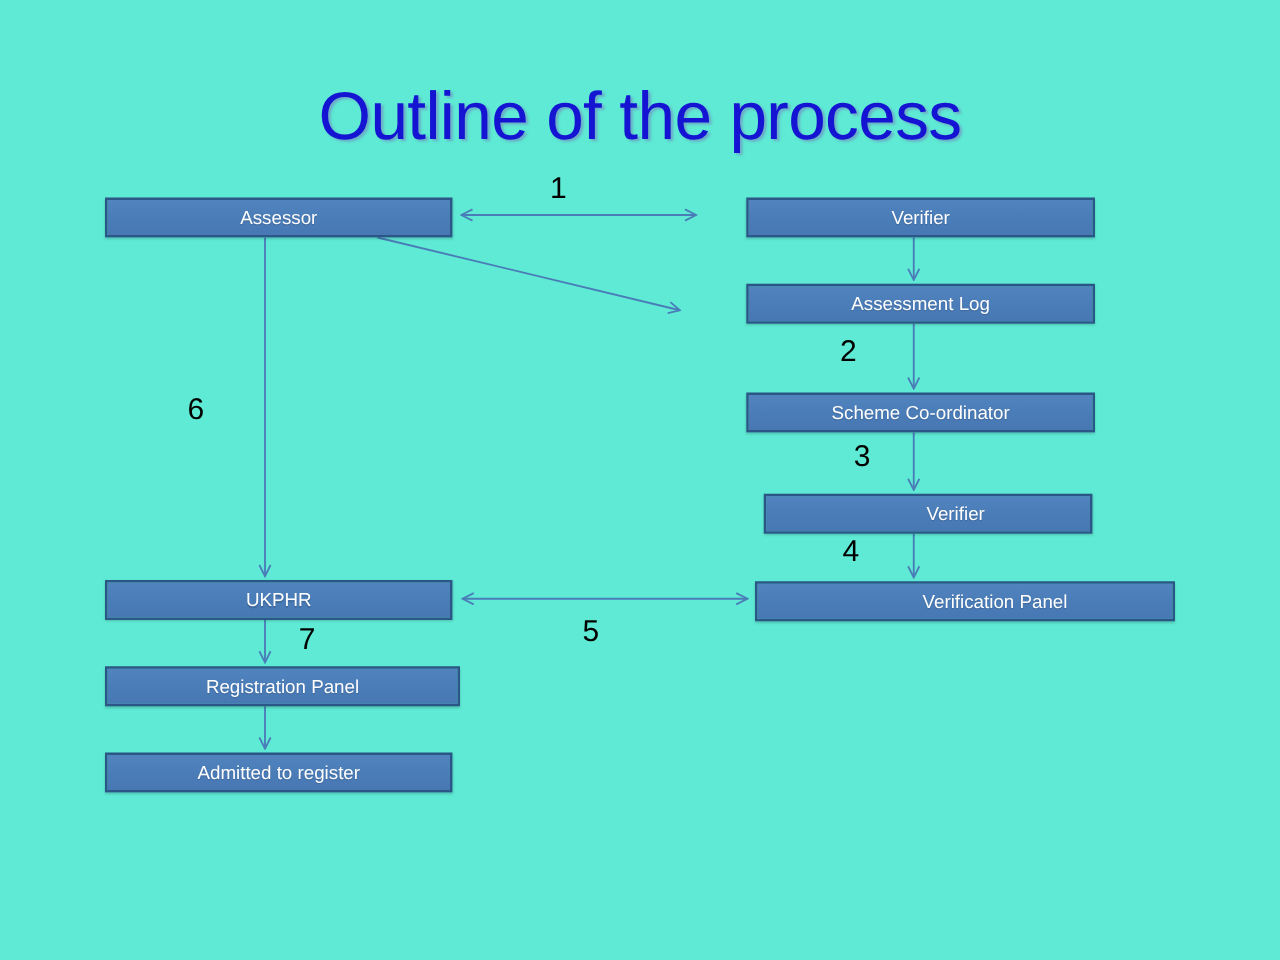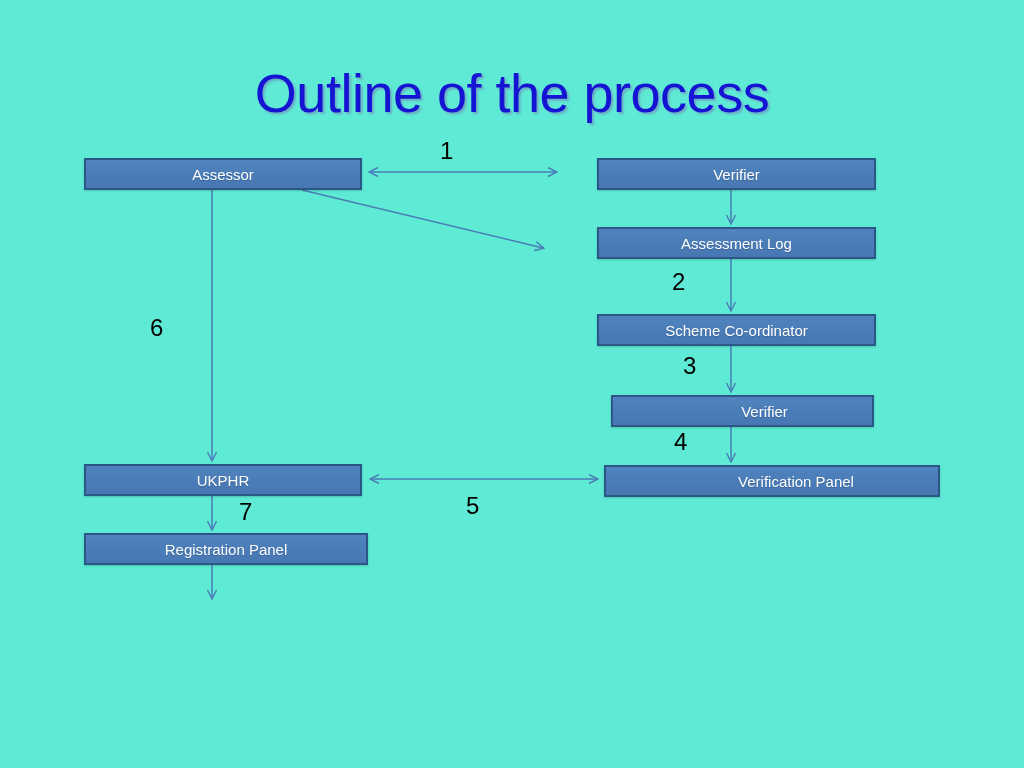--- a/index.html
+++ b/index.html
@@ -141,20 +141,23 @@
   </div>
 
   <div class="pbox" style="left:84px;  top:464px; width:278px; height:32px;">
     <span>UKPHR</span>
   </div>
 
   <div class="pbox" style="left:84px;  top:533px; width:284px; height:32px;">
     <span>Registration Panel</span>
   </div>
 
+  <div class="pbox" style="left:84px;  top:602px; width:278px; height:32px;">
+    <span>Admitted to register</span>
+  </div>
 
   <div class="numlab" style="left:440px; top:139px;">1</div>
   <div class="numlab" style="left:672px; top:270px;">2</div>
   <div class="numlab" style="left:683px; top:354px;">3</div>
   <div class="numlab" style="left:674px; top:430px;">4</div>
   <div class="numlab" style="left:466px; top:494px;">5</div>
   <div class="numlab" style="left:150px; top:316px;">6</div>
   <div class="numlab" style="left:239px; top:500px;">7</div>
 
 </div>

